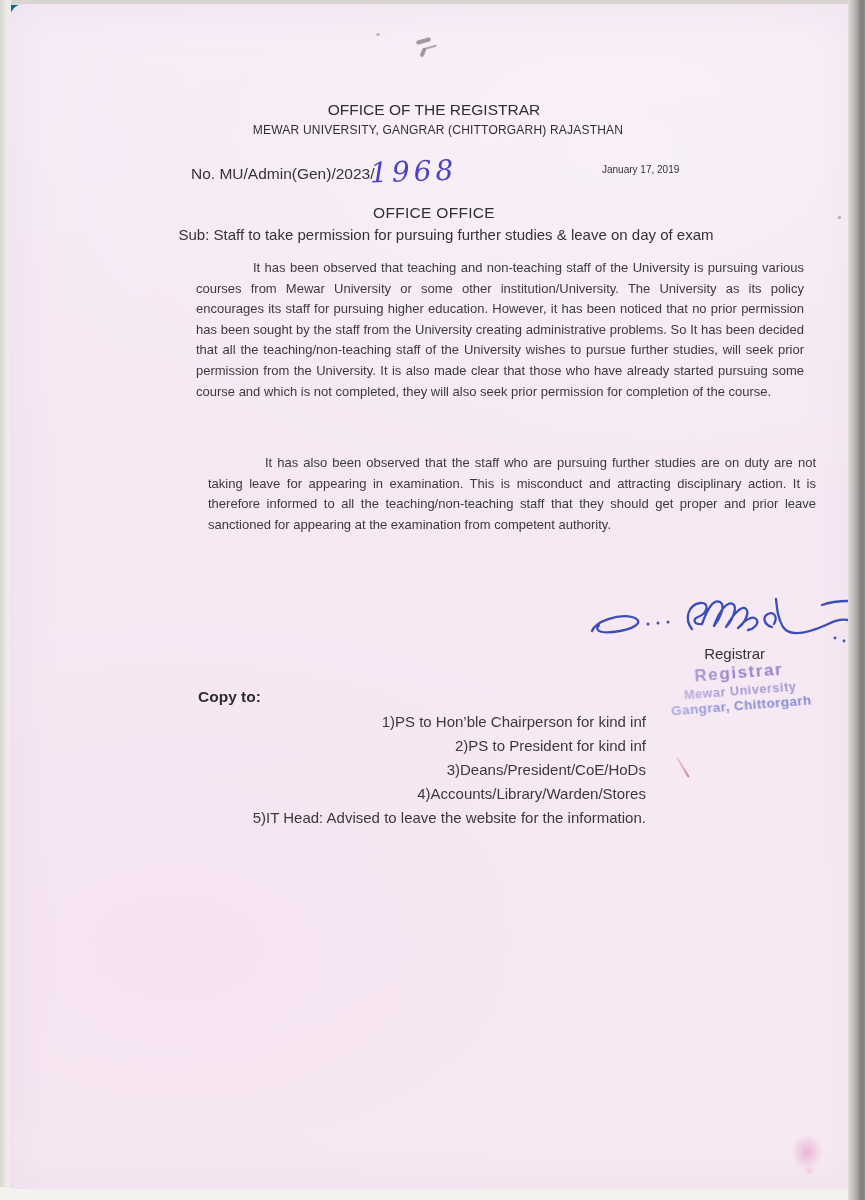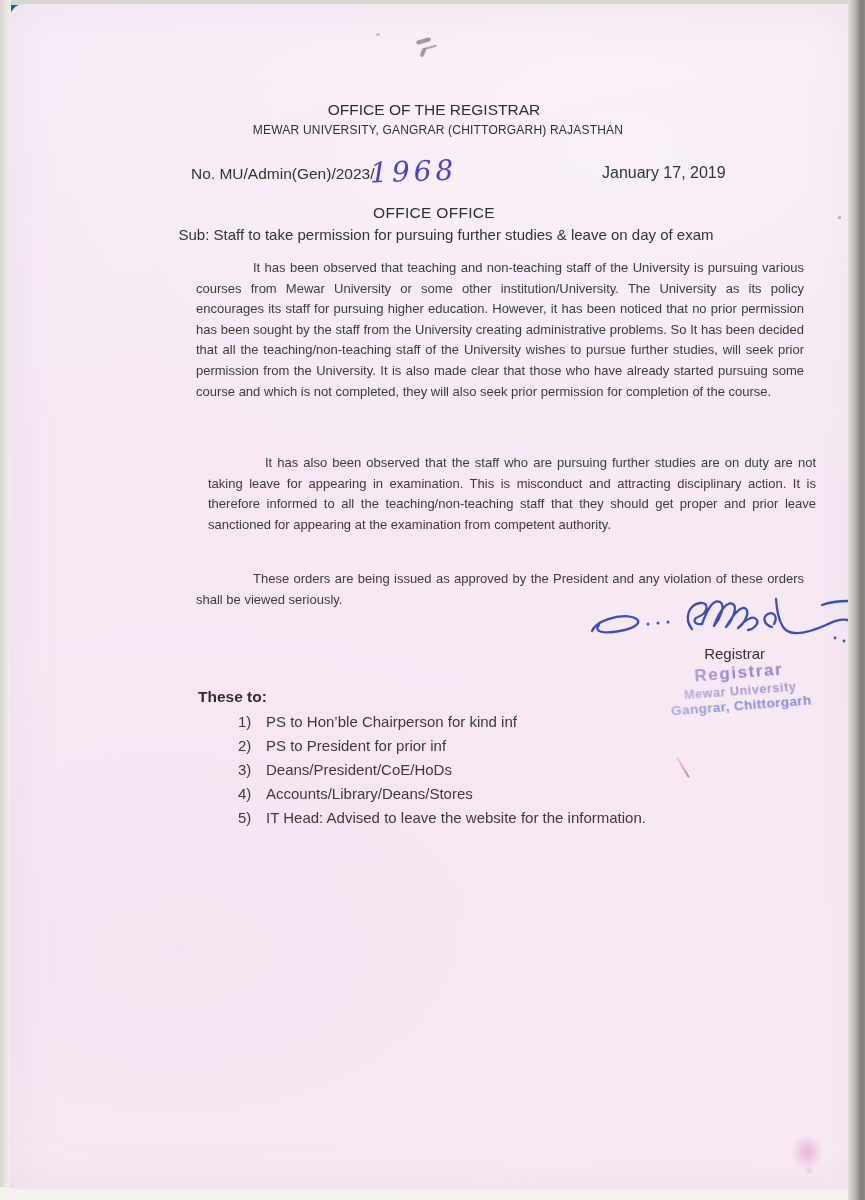--- a/index.html
+++ b/index.html
@@ -37,21 +37,21 @@
   .hline2 { position:absolute; top:119px; left:4px; width:100%; text-align:center;
             font-size:12px; color:#2f2f2f; letter-spacing:0.2px; }
 
   .ref-label { position:absolute; left:181px; top:161px; font-size:15.5px; color:#333; }
   .hand-number {
     position:absolute; left:360px; top:151px;
     font-family:"DejaVu Serif", serif; font-style:italic;
     font-size:28px; letter-spacing:4px; color:var(--handwriting-blue,#4a43bd);
     transform:rotate(-2deg);
   }
-  .date { position:absolute; left:592px; top:160px; font-size:16px; color:#333;text-align:center; }
+  .date { position:absolute; left:592px; top:160px; font-size:10px; color:#333;text-align:center; }
 
   .order-title { position:absolute; top:200px; left:0; width:100%; text-align:center;
                  font-size:15.5px; color:#303030; letter-spacing:0.3px; }
   .subject     { position:absolute; top:222px; left:12px; width:100%; text-align:center;
                  font-size:15px; color:#333; }
 
   .para { position:absolute; left:186px; width:608px;
           font-size:13px; line-height:20.6px; color:#3b3b3b;
           text-align:justify; text-indent:57px; }
   .p1 { top:254px; }
@@ -70,21 +70,21 @@
             mask-image:linear-gradient(100deg, rgba(0,0,0,0.30) 0%, rgba(0,0,0,0.85) 45%, rgba(0,0,0,0.95) 100%);
   }
   .stamp-l1 { font-size:17px;   letter-spacing:1.6px; color:rgba(126,108,196,0.92); }
   .stamp-l2 { font-size:12.5px; letter-spacing:0.6px; color:rgba(128,118,204,0.80); margin-top:1px; }
   .stamp-l3 { font-size:13.5px; letter-spacing:0.4px; color:rgba(106,120,208,0.92); }
 
   .copy-label { position:absolute; left:188px; top:684px; font-size:15.5px;
                 font-weight:bold; color:#2e2e2e; }
   .copy-list  { position:absolute; left:228px; top:706px; font-size:15px; color:#3a3a3a;
                 counter-reset:ci; list-style:none; }
-  .copy-list li { line-height:24px; counter-increment:ci; }
+  .copy-list li { line-height:24px; counter-increment:ci;text-align:right; }
   .copy-list li::before { content:counter(ci) ")"; display:inline-block; width:28px; }
 
   
   .smudge-a { position:absolute; left:406px; top:35px; width:15px; height:4px;
               background:rgba(72,74,62,0.50); border-radius:2px; transform:rotate(-16deg);
               box-shadow:5px 8px 0 -1px rgba(70,72,60,0.42); }
   .smudge-b { position:absolute; left:411px; top:44px; width:4px; height:9px;
               background:rgba(62,64,56,0.48); border-radius:2px; transform:rotate(22deg); }
   .dot-a    { position:absolute; left:366px; top:29px; width:4px; height:3px;
               background:rgba(120,115,110,0.40); border-radius:50%; }
@@ -113,21 +113,20 @@
 
     <div class="ref-label">No. MU/Admin(Gen)/2023/</div>
     <div class="hand-number">1968</div>
     <div class="date">January 17, 2019</div>
 
     <div class="order-title">OFFICE OFFICE</div>
     <div class="subject">Sub: Staff to take permission for pursuing further studies &amp; leave on day of exam</div>
 
     <div class="para p1">It has been observed that teaching and non-teaching staff of the University is pursuing various courses from Mewar University or some other institution/University. The University as its policy encourages its staff for pursuing higher education. However, it has been noticed that no prior permission has been sought by the staff from the University creating administrative problems. So It has been decided that all the teaching/non-teaching staff of the University wishes to pursue further studies, will seek prior permission from the University. It is also made clear that those who have already started pursuing some course and which is not completed, they will also seek prior permission for completion of the course.</div>
     <div class="para p2">It has also been observed that the staff who are pursuing further studies are on duty are not taking leave for appearing in examination. This is misconduct and attracting disciplinary action. It is therefore informed to all the teaching/non-teaching staff that they should get proper and prior leave sanctioned for appearing at the examination from competent authority.</div>
-    <div class="para p3">These orders are being issued as approved by the President and any violation of these orders shall be viewed seriously.</div>
 
     <svg class="signature-svg" viewBox="0 0 272 64" fill="none">
       <g stroke="#2c41b4" stroke-width="2.3" stroke-linecap="round" stroke-linejoin="round" opacity="0.92">
         <path d="M4,38 C8,28 30,21 44,24 C56,27 50,35 32,38 C16,41 5,39 11,32"></path>
         <path d="M104,36 C96,26 100,12 112,10 C122,9 120,20 110,24 C104,26 106,32 114,31
                  C120,14 126,6 132,9 C138,12 132,26 126,33
                  C132,16 140,8 145,11 C150,14 144,28 138,34
                  C146,20 154,12 158,16 C162,20 156,31 150,35
                  C156,28 164,22 168,26 C172,30 166,36 160,37"></path>
         <path d="M184,34 C176,32 174,24 180,21 C186,18 190,24 186,31"></path>
@@ -144,26 +143,26 @@
     </svg>
 
     <div class="sig-title">Registrar</div>
 
     <div class="stamp">
       <div class="stamp-l1">Registrar</div>
       <div class="stamp-l2">Mewar University</div>
       <div class="stamp-l3">Gangrar, Chittorgarh</div>
     </div>
 
-    <div class="copy-label">These to:</div>
+    <div class="copy-label">Copy to:</div>
     <ol class="copy-list">
       <li><span>PS to Hon’ble Chairperson for kind inf</span></li>
-      <li><span>PS to President for prior inf</span></li>
+      <li><span>PS to President for kind inf</span></li>
       <li><span>Deans/President/CoE/HoDs</span></li>
-      <li><span>Accounts/Library/Deans/Stores</span></li>
+      <li><span>Accounts/Library/Warden/Stores</span></li>
       <li><span>IT Head: Advised to leave the website for the information.</span></li>
     </ol>
 
     <div class="smudge-a"></div>
     <div class="smudge-b"></div>
     <div class="dot-a"></div>
     <div class="speck-right"></div>
     <div class="red-mark"></div>
     <div class="pink-stain"></div>
     <div class="pink-stain2"></div>

